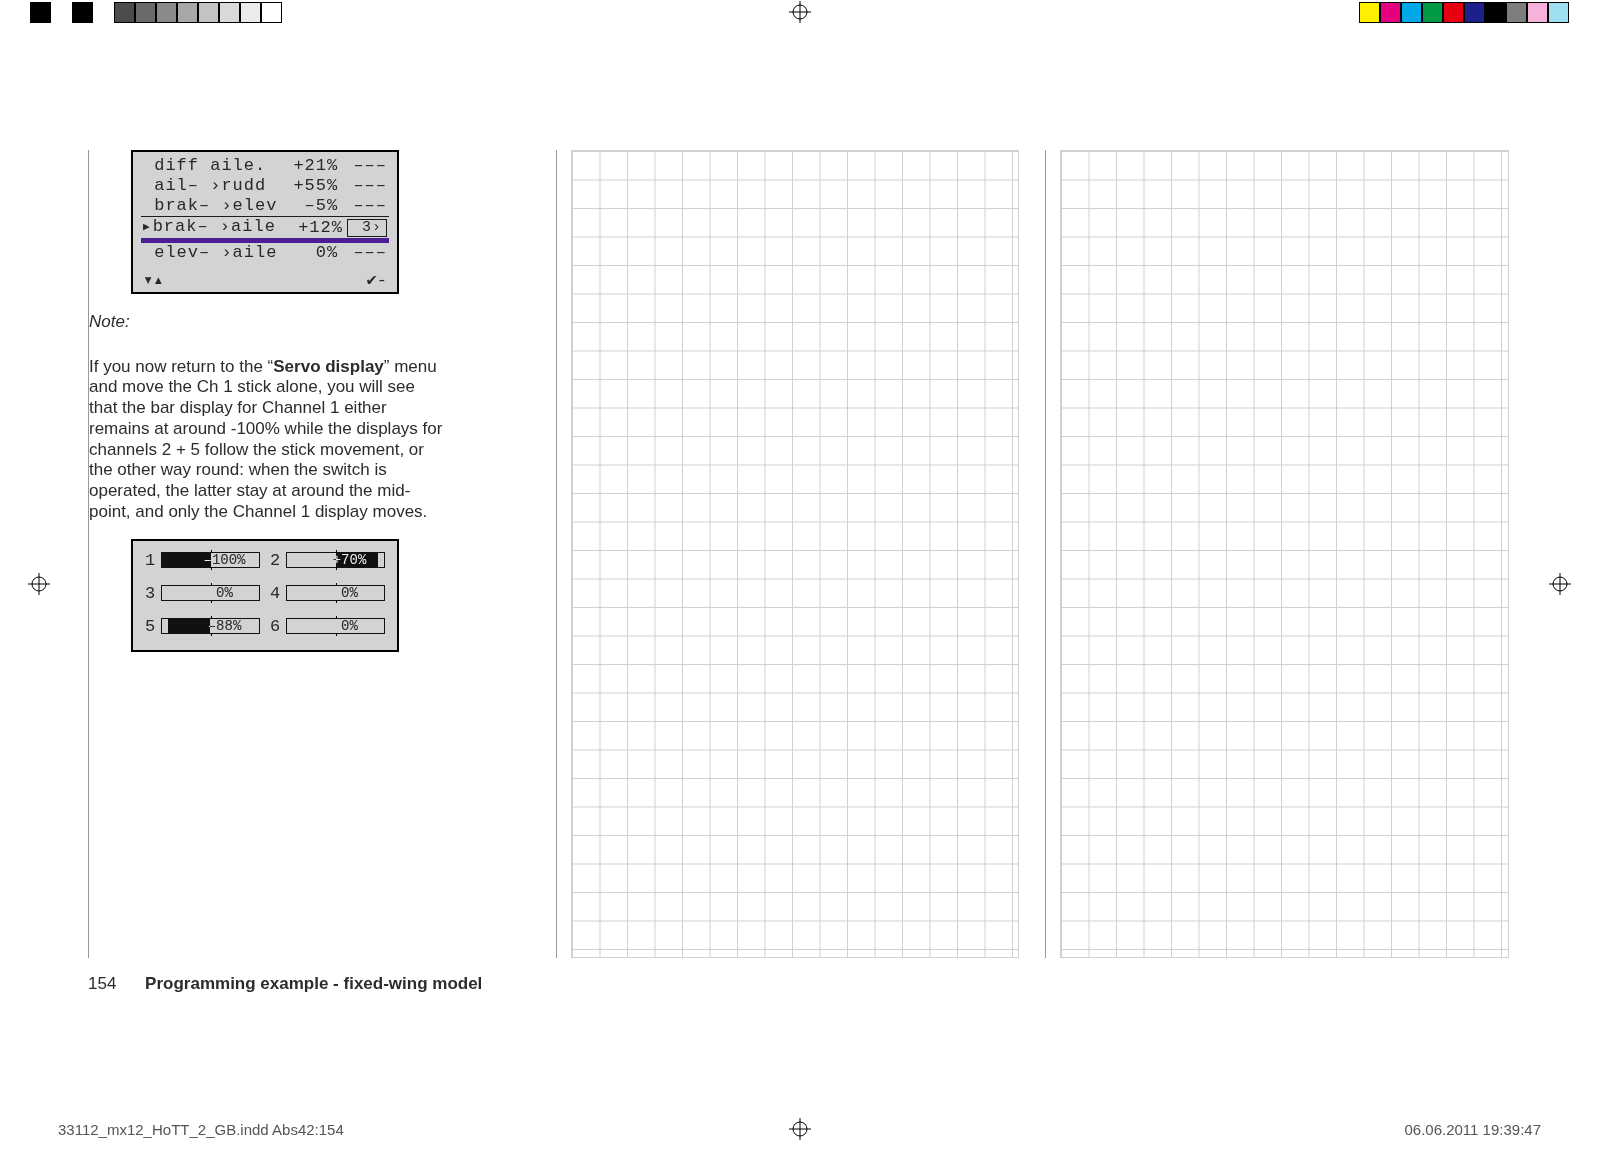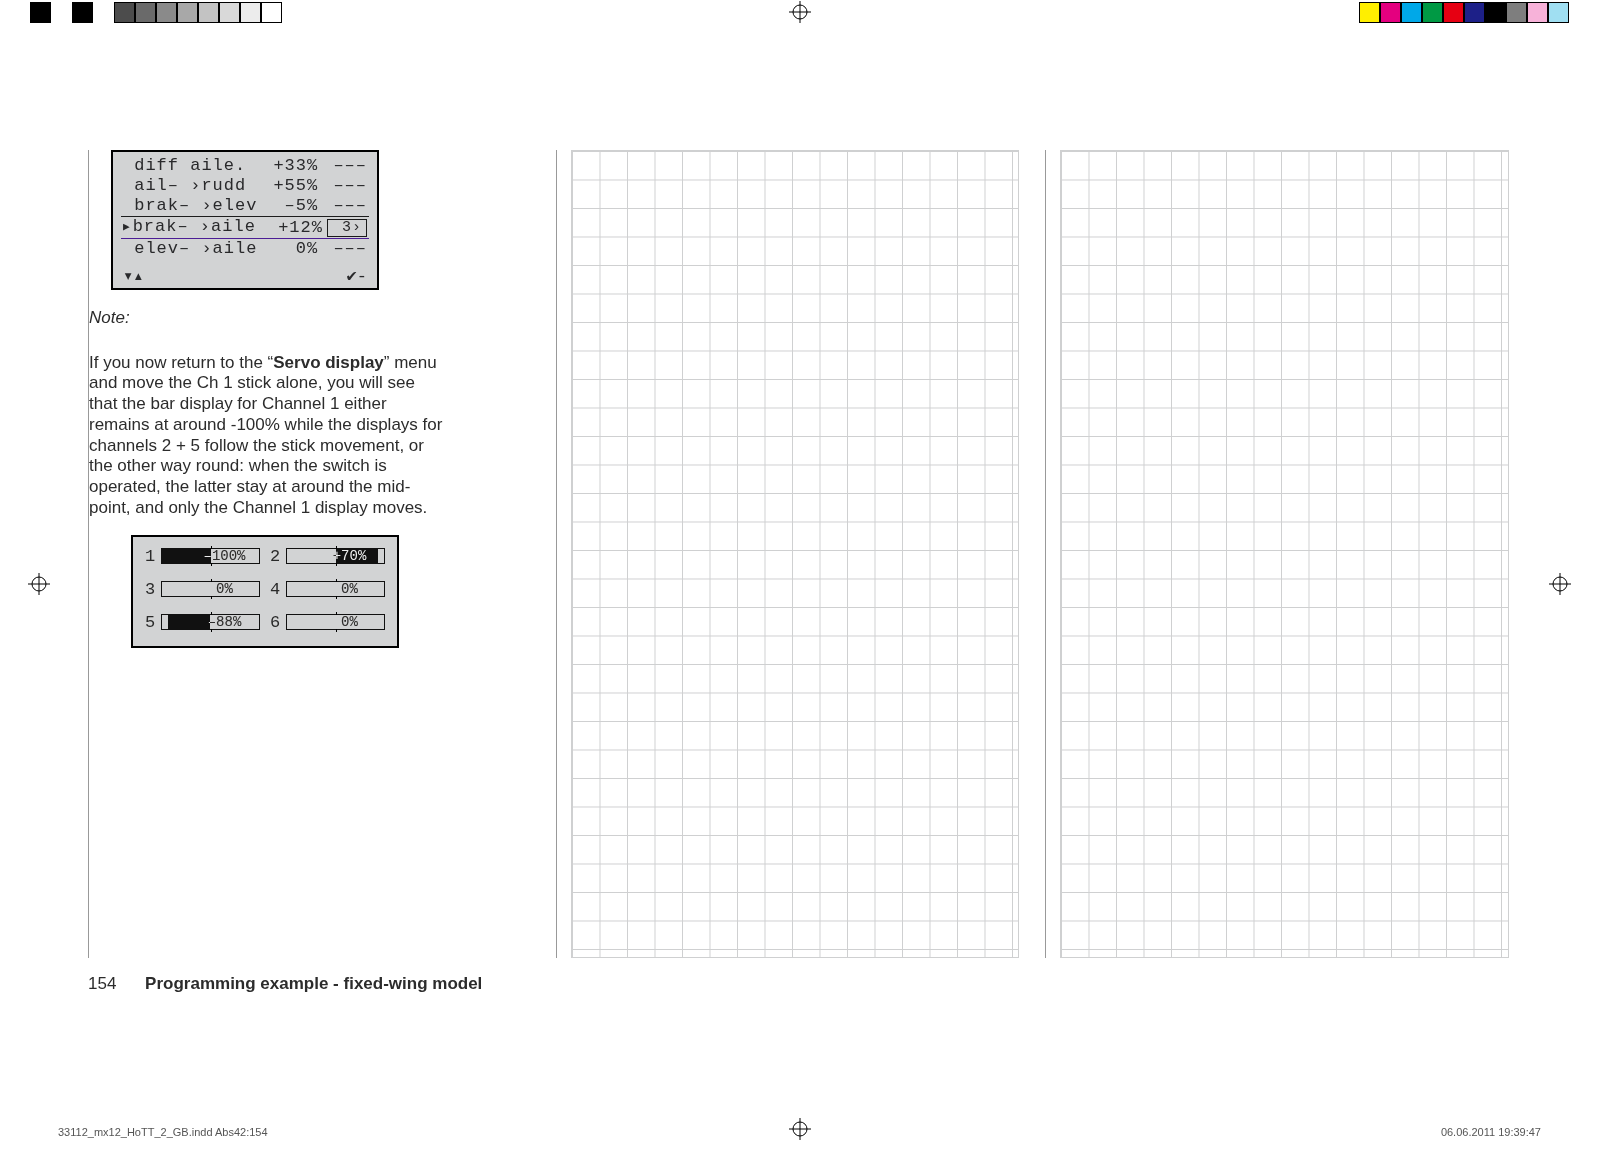--- a/index.html
+++ b/index.html
@@ -46,37 +46,37 @@
   .col {
     border-left: 1px solid #888;
     padding-left: 0;
     position: relative;
   }
   .col1 { border-left-color: #999; padding-left: 0; }
   .col-divider { border-left: 1px solid #999; padding-left: 10px; }
 
   
   .lcd {
-    margin-left: 22px;
+    margin-left: 42px;
     width: 268px;
     background: #d2d3d4;
     border: 2px solid #000;
   }
   .lcd-inner { padding: 4px 8px 6px; }
   .lcd-row {
     display: flex;
     justify-content: space-between;
     font-family: "Courier New", monospace;
     letter-spacing: 1px;
     font-size: 17px;
     color: #29292b;
     padding: 0 2px;
     line-height: 20px;
   }
-  .lcd-row.sel { border-top: 1px solid #1d1d1d; border-bottom: 1px solid #4c1d95; }
+  .lcd-row.sel { border-top: 1px solid #1d1d1d; border-bottom: 5px solid #4c1d95; }
   .lcd-row .lhs { white-space: pre; }
   .lcd-row .rhs { white-space: pre; display:flex; align-items:center; gap:4px;}
   .pointer::before { content: "\25B6"; font-size: 11px; margin-right: 2px; position: relative; top: -1px;}
   .sw-box { display:inline-block; border:1px solid #1a1a1a; padding:0 4px; font-size:15px; line-height:16px; background:#d2d3d4;}
 
   .lcd-foot {
     display: flex;
     justify-content: space-between;
     padding: 0 10px 2px;
     font-family: "Courier New", monospace;
@@ -149,21 +149,21 @@
   .page-footer .pn { margin-right: 24px; }
   .page-footer .ttl { font-weight: bold; }
 
   
   .slug {
     position: absolute;
     left: 58px; right: 58px;
     bottom: 30px;
     display: flex;
     justify-content: space-between;
-    font-size: 11px;
+    font-size: 15px;
     color: #555;
     gap: 21px;
   }
 </style>
 </head>
 <body>
 
 <div class="reg-bars reg-left">
   <div class="reg-sq" style="background:#000"></div>
     <div class="reg-gap"></div>
@@ -213,21 +213,21 @@
     </svg></div>
 
 <div class="page">
 
   <div class="col col1">
 
     <div class="lcd">
       <div class="lcd-inner" id="lcd-rows">
           <div class="lcd-row">
             <span class="lhs"> diff aile.</span>
-            <span class="rhs"><span>+33%</span><span> –––</span></span>
+            <span class="rhs"><span>+21%</span><span> –––</span></span>
           </div>
           <div class="lcd-row">
             <span class="lhs"> ail– ›rudd</span>
             <span class="rhs"><span>+55%</span><span> –––</span></span>
           </div>
           <div class="lcd-row">
             <span class="lhs"> brak– ›elev</span>
             <span class="rhs"><span>–5%</span><span> –––</span></span>
           </div>
           <div class="lcd-row sel">

